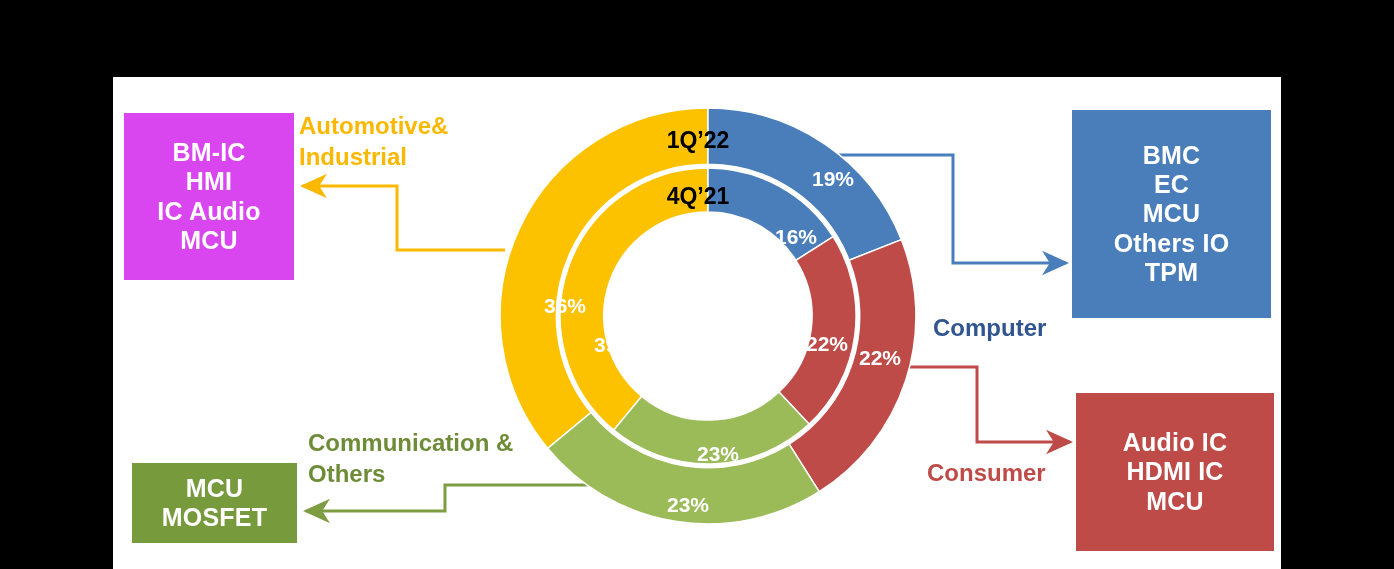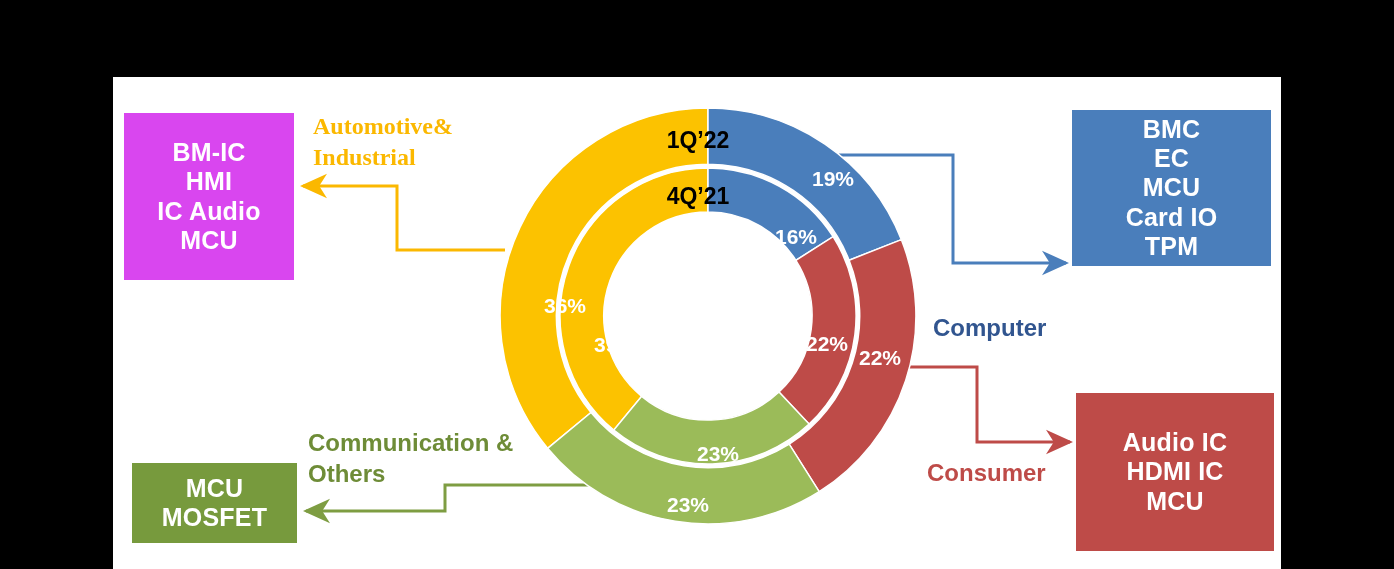--- a/index.html
+++ b/index.html
@@ -51,40 +51,40 @@
     left: 11px;  top: 36px;  width: 170px; height: 167px;
     background: #d946ef;
     font-size: 25px;
   }
   #box-comm {
     left: 19px;  top: 386px; width: 165px; height: 80px;
     background: #779A3D;
     font-size: 25px;
   }
   #box-computer {
-    left: 959px; top: 33px;  width: 199px; height: 156px;
+    left: 959px; top: 33px;  width: 199px; height: 208px;
     background: #4A7EBB;
     font-size: 25px;
   }
   #box-consumer {
     left: 963px; top: 316px; width: 198px; height: 158px;
     background: #BE4B48;
     font-size: 25px;
     text-align: right;
   }
 
   
   .caption {
     position: absolute;
     font-weight: bold;
     font-size: 24px;
     line-height: 1.28;
     white-space: pre-line;
   }
-  #cap-auto     { left: 200px;  top: 34px;  color: #FBB800; font-family: Liberation Serif, serif; }
+  #cap-auto     { left: 186px;  top: 34px;  color: #FBB800; }
   #cap-comm     { left: 195px;  top: 351px; color: #6E8C37; }
   #cap-computer { left: 820px;  top: 236px; color: #31558F; }
   #cap-consumer { left: 814px;  top: 381px; color: #BE4B48; }
 
   
   #connectors {
     position: absolute;
     left: 0; top: 0;
     width: 1168px; height: 492px;
     pointer-events: none;
@@ -221,21 +221,21 @@
 
     <div class="cat-box" id="box-comm">
       <span class="ln">MCU</span>
       <span class="ln">MOSFET</span>
     </div>
 
     <div class="cat-box" id="box-computer">
       <span class="ln">BMC</span>
       <span class="ln">EC</span>
       <span class="ln">MCU</span>
-      <span class="ln">Card IO</span>
+      <span class="ln">Others IO</span>
       <span class="ln">TPM</span>
     </div>
 
     <div class="cat-box" id="box-consumer">
       <span class="ln">Audio IC</span>
       <span class="ln">HDMI IC</span>
       <span class="ln">MCU</span>
     </div>
 
   </div>

